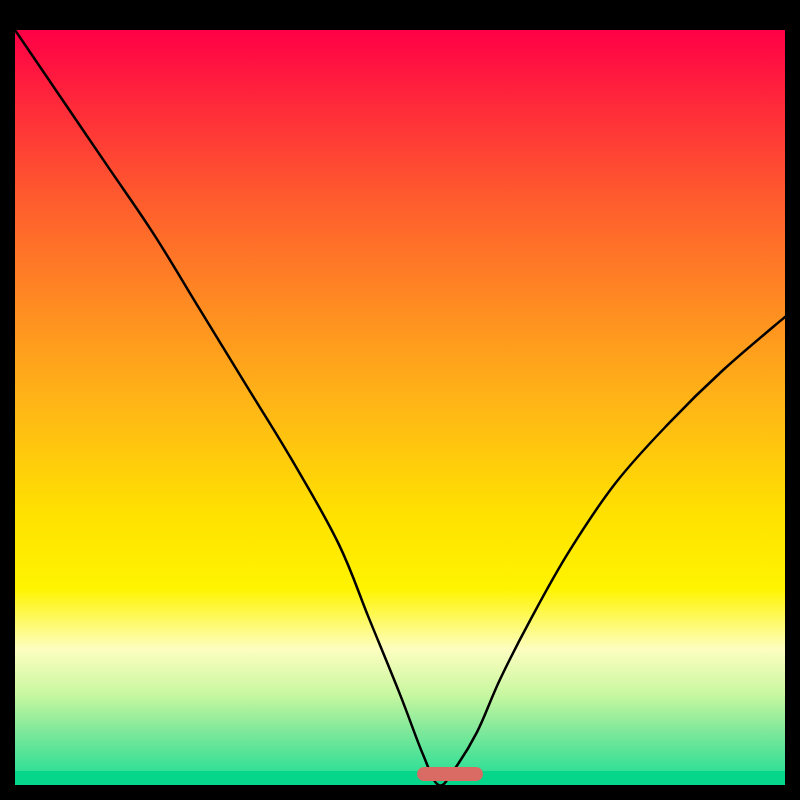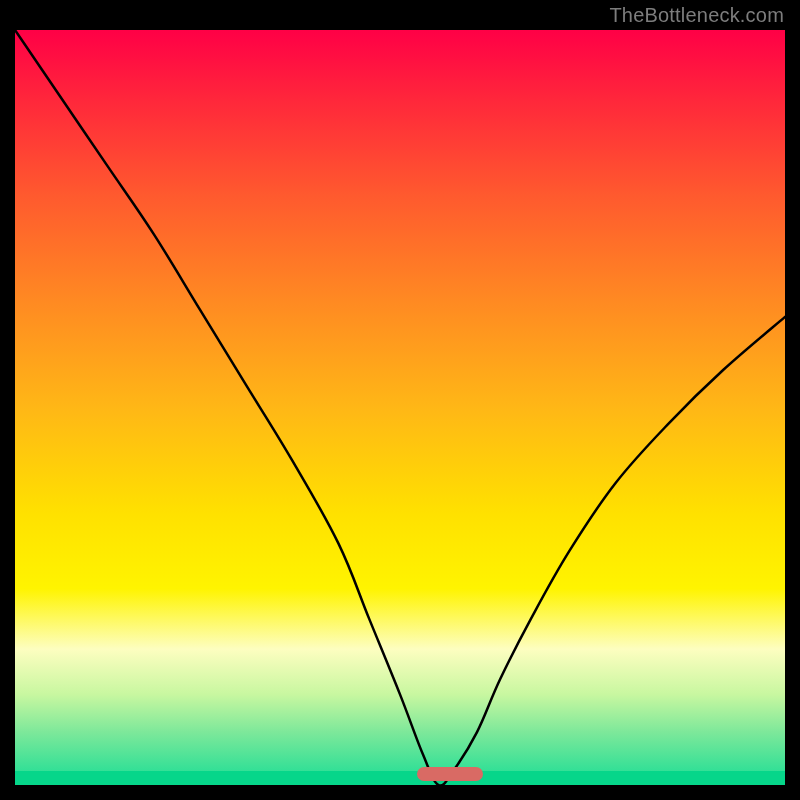--- a/index.html
+++ b/index.html
@@ -67,21 +67,20 @@
     font-size: 20px;
     font-weight: 500;
     letter-spacing: 0.2px;
   }
 </style>
 </head>
 <body>
 
 <div class="frame">
 
-  <div class="attribution">TheBottleneck.com</div>
 
   <div class="plot">
     <div class="under-green"></div>
 
     <svg class="curve" viewBox="0 0 770 755" preserveAspectRatio="none">
       <path id="curve-path" fill="none" stroke="#000" stroke-width="2.5" stroke-linecap="round" stroke-linejoin="round" d="M 0 0 C 8.315999999999999 12.230999999999987, 29.567999999999998 43.487999999999914, 46.199999999999996 67.94999999999993 C 62.831999999999994 92.41199999999995, 75.76799999999999 111.43800000000007, 92.39999999999999 135.9000000000001 C 109.032 160.3620000000001, 121.96799999999999 178.02900000000002, 138.6 203.85000000000002 C 155.232 229.67100000000002, 168.16799999999998 252.17000000000004, 184.79999999999998 279.35 C 201.432 306.53000000000003, 214.368 327.66999999999996, 231 354.84999999999997 C 247.632 382.03, 260.568 401.81100000000004, 277.2 430.35 C 293.832 458.889, 309.53999999999996 484.861, 323.4 513.4 C 337.26 541.939, 343.11199999999997 561.72, 354.2 588.9 C 365.288 616.0799999999999, 375.298 639.938, 385 664.4 C 394.702 688.862, 401.17 708.492, 408.1 724.8 C 415.03000000000003 741.108, 417.9560000000001 752.282, 423.50000000000006 755 C 429.04400000000004 757.718, 431.96999999999997 749.413, 438.9 739.9 C 445.83 730.387, 453.68399999999997 718.458, 462 702.15 C 470.31600000000003 685.842, 475.398 669.685, 485.1 649.3 C 494.802 628.915, 503.426 612.0029999999999, 515.9 588.9 C 528.374 565.797, 539.154 545.412, 554.4 520.95 C 569.646 496.48800000000006, 582.582 476.103, 600.6 453 C 618.618 429.897, 635.096 412.985, 654.5 392.6 C 673.904 372.21500000000003, 687.61 358.77599999999995, 708.4 339.74999999999994 C 729.1899999999999 320.72399999999993, 758.912 296.41299999999995, 770 286.9"></path>
     </svg>
 
     <div class="marker" id="opt-marker" style="width: 65.45px; left: 402.325px; bottom: 4px; background: rgb(217, 106, 100);"></div>
   </div>

